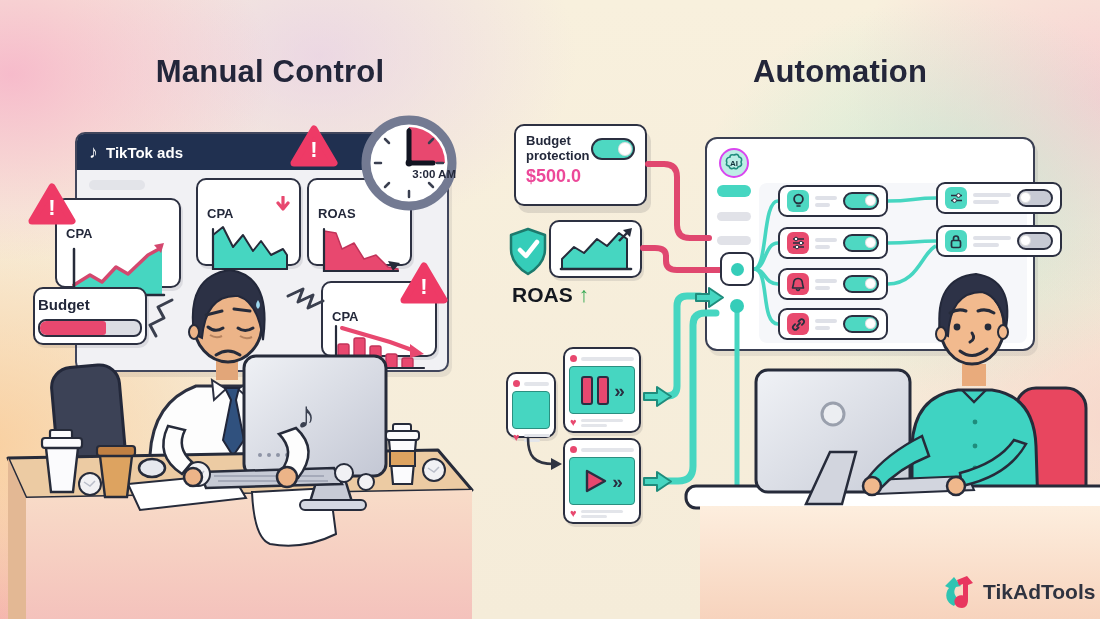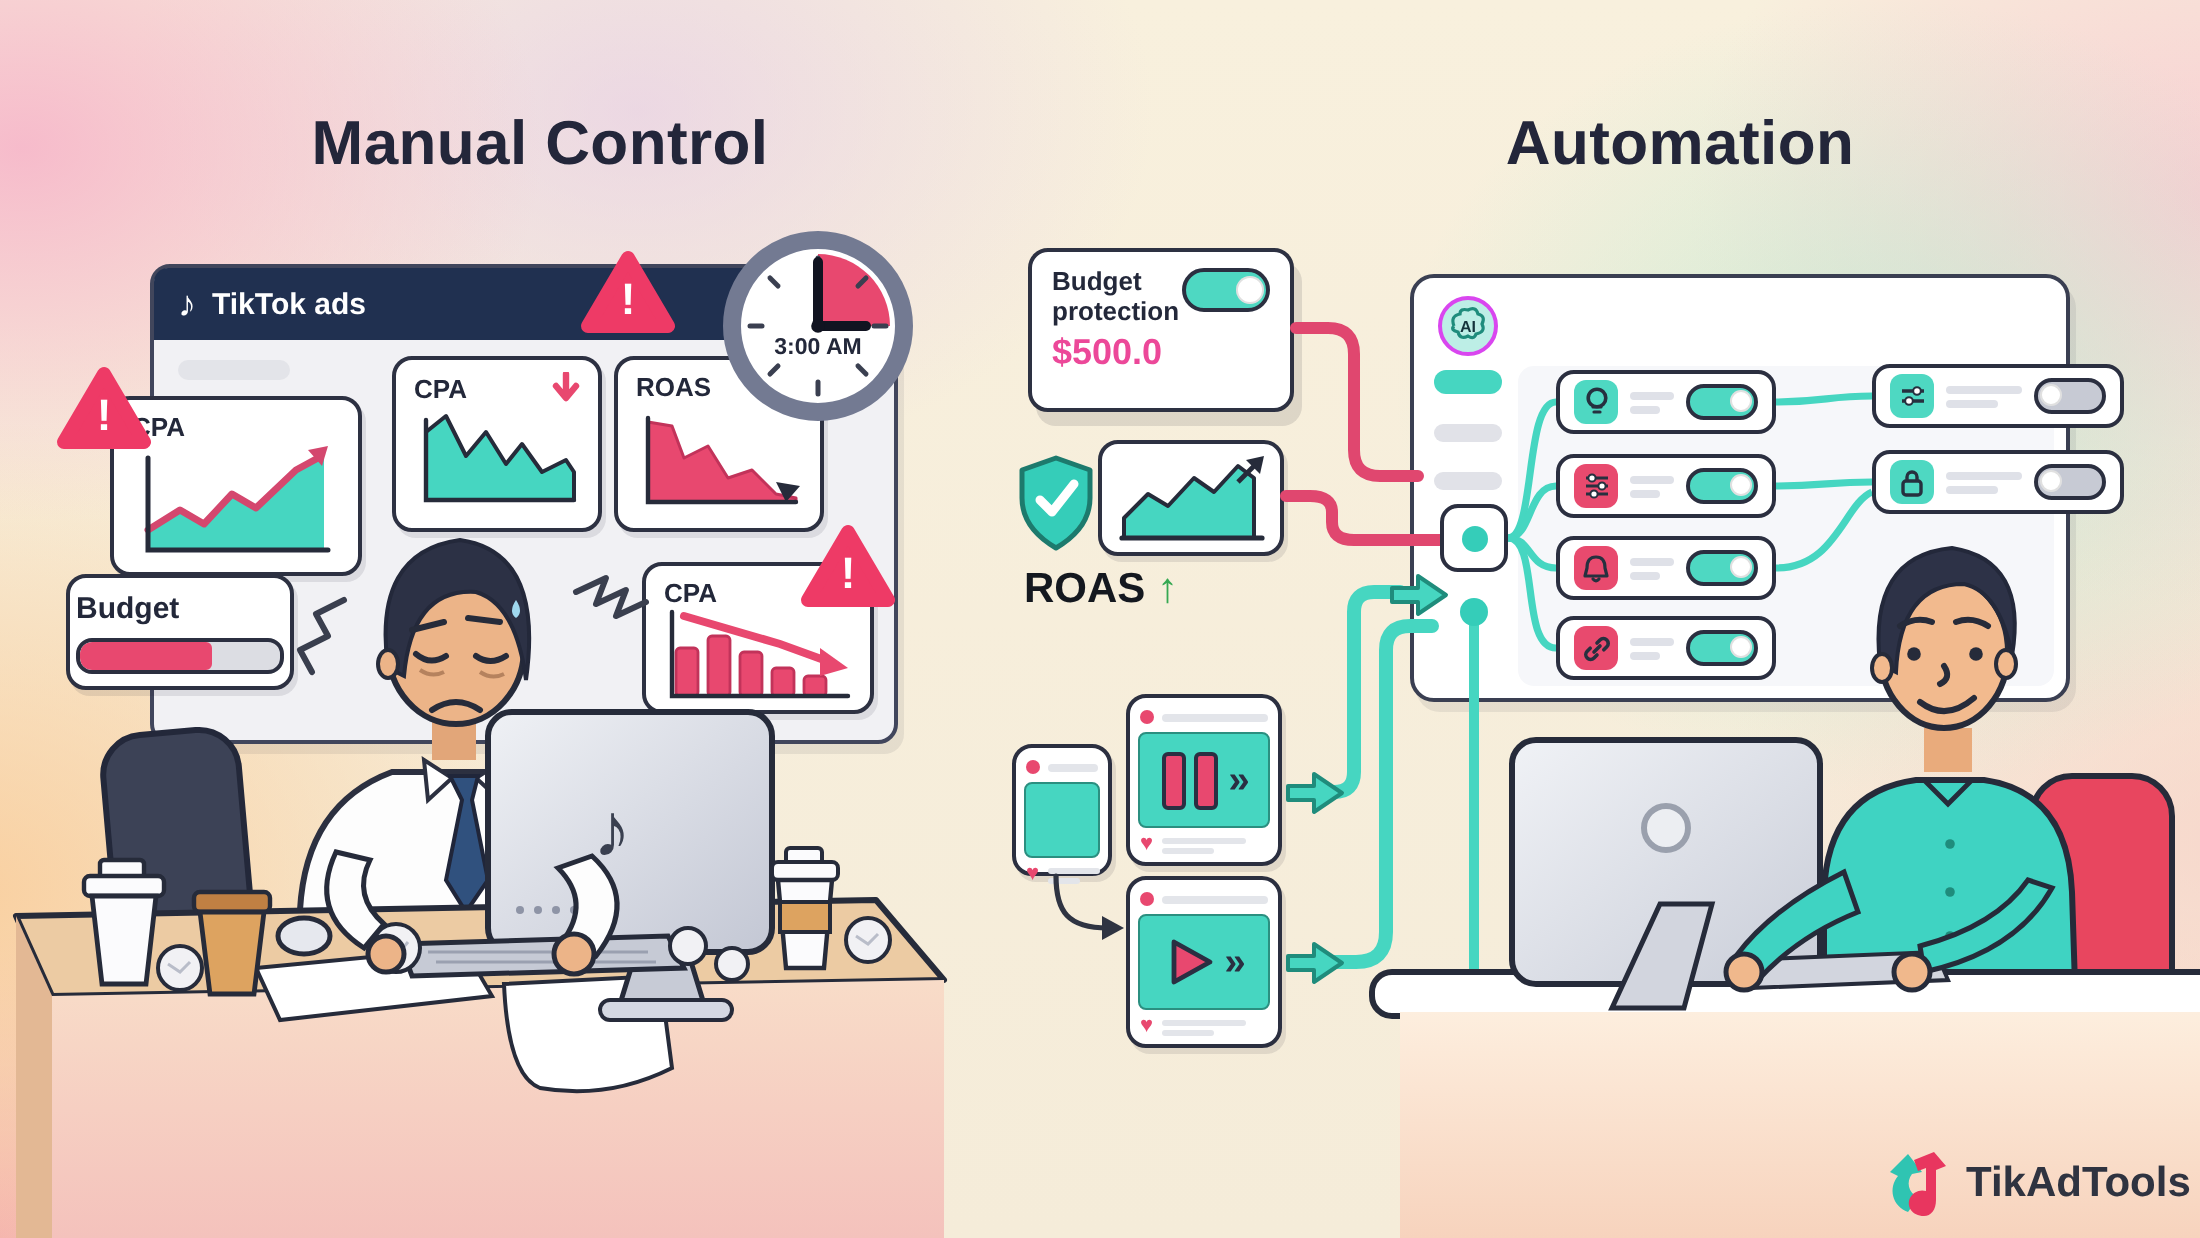--- a/index.html
+++ b/index.html
@@ -12,21 +12,21 @@
       radial-gradient(430px 300px at 29% 9%, rgba(226,196,232,.55), transparent 60%),
       radial-gradient(400px 320px at 86% 32%, rgba(178,233,208,.6), transparent 62%),
       radial-gradient(430px 330px at 101% 16%, rgba(248,188,204,.65), transparent 62%),
       radial-gradient(430px 330px at 102% 68%, rgba(248,198,192,.55), transparent 62%),
       radial-gradient(360px 260px at 96% 100%, rgba(250,196,176,.55), transparent 65%),
       linear-gradient(#f8f0dd,#f5ecd9);}
   .abs{position:absolute;}
   .title{font-size:31px;font-weight:800;color:#23263a;letter-spacing:.2px;}
   .card{position:absolute;background:#fff;border:2px solid #2d3142;border-radius:10px;
         box-shadow:2px 3px 0 rgba(30,30,50,.10);box-sizing:border-box;}
-  .clabel{font-size:13px;font-weight:700;color:#23283a;}
+  .clabel{font-size:13px;font-weight:700;color:#23283a;margin-top:20px;}
   
   .tkpanel{left:75px;top:132px;width:370px;height:236px;background:#f1f1f4;
            border:2px solid #41465c;border-radius:10px;box-shadow:3px 5px 0 rgba(30,30,50,.08);}
   .tkhead{height:36px;background:#203050;border-radius:7px 7px 0 0;display:flex;align-items:center;
           gap:8px;padding:0 12px;color:#fff;font-weight:700;font-size:15px;}
   .pill{position:absolute;background:#e3e4e9;border-radius:5px;}
   
   .tg{position:relative;width:36px;height:18px;border:2px solid #2b2f40;border-radius:11px;background:#4ed8c2;box-sizing:border-box;flex:0 0 auto;}
   .tg::after{content:"";position:absolute;top:1px;width:11px;height:11px;background:#fff;border-radius:50%;box-shadow:inset 0 0 0 1px rgba(0,0,0,.12);}
   .tg.on::after{right:1px;}
@@ -125,21 +125,21 @@
         <line x1="77" y1="49" x2="83" y2="49"></line>
       <line x1="25" y1="25" x2="29" y2="29"></line>
         <line x1="69" y1="69" x2="73" y2="73"></line>
       <line x1="25" y1="73" x2="29" y2="69"></line>
         <line x1="69" y1="29" x2="73" y2="25"></line>
     </g>
     <line x1="49" y1="49" x2="49" y2="17" stroke="#111421" stroke-width="5" stroke-linecap="round"></line>
     <line x1="49" y1="49" x2="73" y2="49" stroke="#111421" stroke-width="5" stroke-linecap="round"></line>
     <circle cx="49" cy="49" r="3.4" fill="#111421"></circle>
   </svg>
-  <div class="abs" style="left:362px;top:168px;width:94px;text-align:center;font-size:11.5px;font-weight:700;color:#23283a;">3:00 AM</div>
+  <div class="abs" style="left:362px;top:168px;width:94px;text-align:right;font-size:11.5px;font-weight:700;color:#23283a;">3:00 AM</div>
 
   <div class="card" style="left:33px;top:287px;width:114px;height:58px;padding:7px 3px;">
     <div style="font-size:15px;font-weight:700;color:#23283a;">Budget</div>
     <div style="margin-top:6px;height:14px;border:2px solid #2b2f40;border-radius:8px;background:#dcdde3;overflow:hidden;">
       <div style="width:66%;height:100%;background:#e8486f;border-radius:6px 3px 3px 6px;"></div>
     </div>
   </div>
 
   <div class="card" style="left:321px;top:281px;width:116px;height:76px;padding:6px 9px;">
     <div class="clabel">CPA</div>
@@ -156,21 +156,21 @@
       <path d="M4,2 V44 H92" fill="none" stroke="#262b3a" stroke-width="2.2" stroke-linecap="round"></path>
     </svg>
   </div>
 
   <svg class="abs" style="left:400px;top:260px;" width="48" height="46">
     <path d="M24,6 L44,40 H4 Z" fill="#ee3a66" stroke="#ee3a66" stroke-width="7" stroke-linejoin="round"></path>
     <text x="24" y="34" text-anchor="middle" font-size="22" font-weight="800" fill="#fff">!</text>
   </svg>
 
   <div class="card" style="left:514px;top:124px;width:133px;height:82px;padding:8px 10px;box-shadow:4px 7px 0 rgba(30,30,50,.12);">
-    <div style="display:flex;align-items:flex-start;justify-content:space-between;">
+    <div style="display:flex;align-items:center;justify-content:space-between;">
       <div style="font-size:13px;font-weight:600;color:#23283a;line-height:1.15;width:68px;">Budget protection</div>
       <div class="tg lg on"></div>
     </div>
     <div style="font-size:18px;font-weight:700;color:#ec4899;margin-top:2px;">$500.0</div>
   </div>
 
   <svg class="abs" style="left:506px;top:226px;" width="44" height="52">
     <path d="M22,3 L39,9 V23 Q39,38 22,48 Q5,38 5,23 V9 Z" fill="#35cdb9" stroke="#1d7a6d" stroke-width="2.5" stroke-linejoin="round"></path>
     <path d="M14,24 L20,30 L31,16" fill="none" stroke="#fff" stroke-width="4.5" stroke-linecap="round" stroke-linejoin="round"></path>
   </svg>

